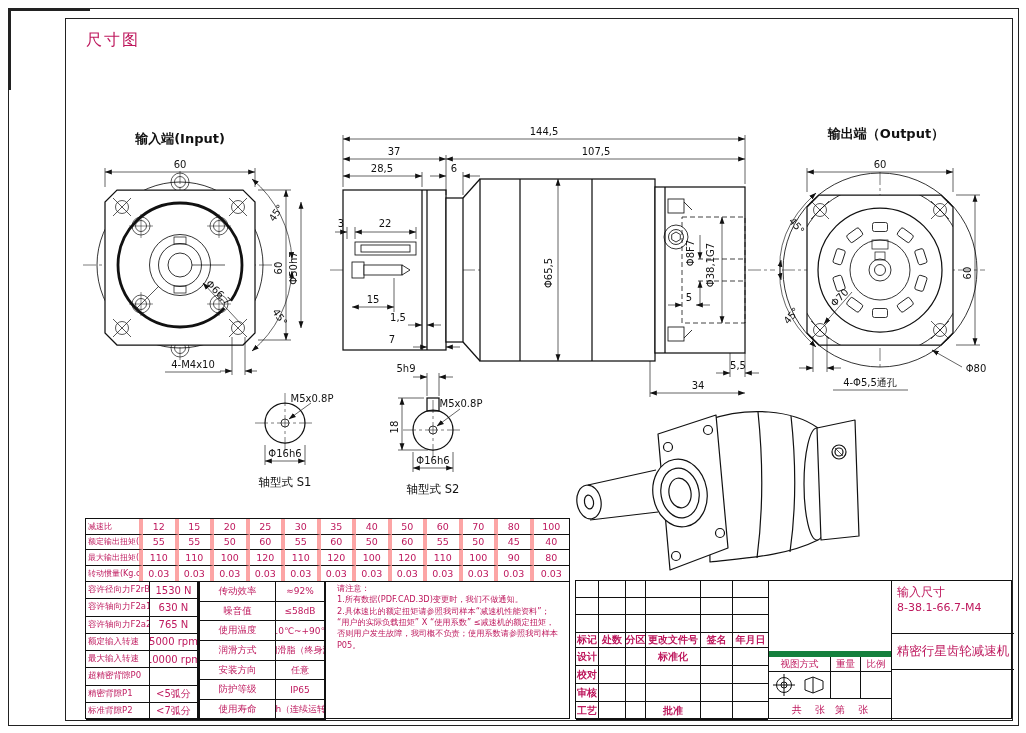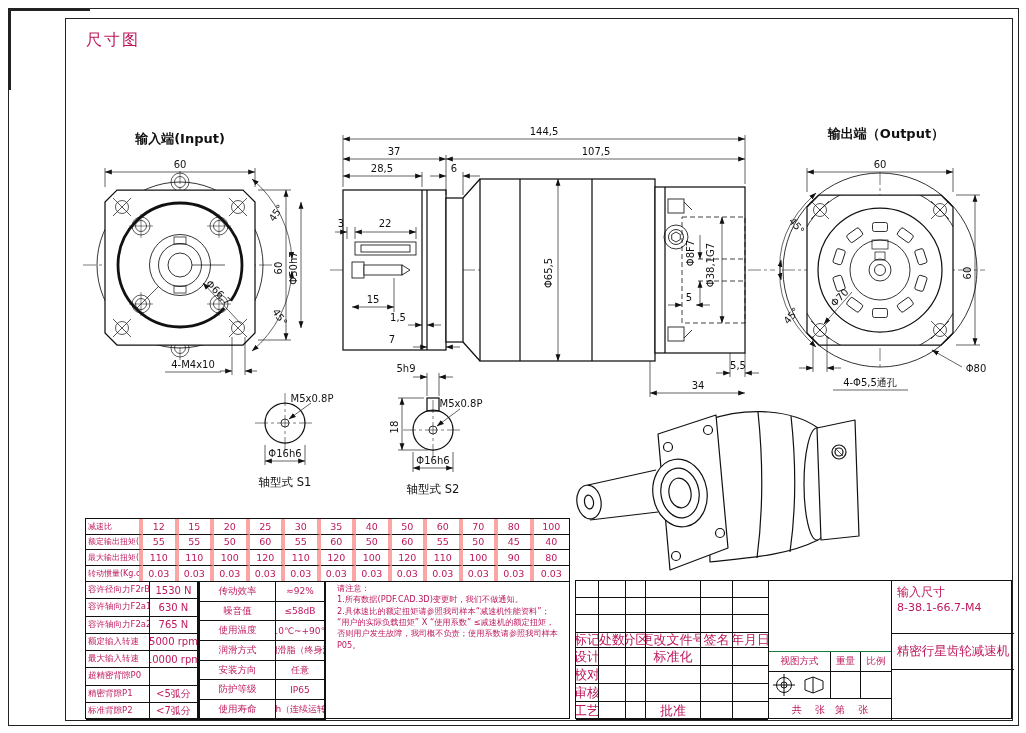--- a/index.html
+++ b/index.html
@@ -37,34 +37,34 @@
   .right-head .cell{border-bottom:1px solid #111;border-right:1px solid #111;display:flex;align-items:center;justify-content:center;font-size:9.5px;}
   .right-head .cell:nth-child(2n){border-right:none;}
   .notes{padding:1px 11px;font-size:8.2px;line-height:1.38;}
   .notes div{white-space:nowrap;overflow:hidden;}
 
   
   .tblock{left:575px;top:580px;width:437px;height:139px;border:1.3px solid #111;box-sizing:border-box;
           display:flex;background:#fff;}
   .tb-left{width:192px;display:grid;grid-template-columns:23px 27px 20px 55px 32px 1fr;
            grid-template-rows:17px 17px 18px 15px 18px 18px 18px 18px;border-right:1px solid #111;}
-  .tb-left .cell{border-right:1px solid #111;border-bottom:1px solid #111;font-size:13px;display:flex;
-                 align-items:center;justify-content:center;overflow:hidden;white-space:nowrap;}
+  .tb-left .cell{border-right:1px solid #111;border-bottom:1px solid #111;font-size:10px;display:flex;
+                 align-items:center;justify-content:center;overflow:hidden;white-space:nowrap;font-weight:bold;}
   .tb-left .cell:nth-child(6n){border-right:none;}
   .tb-right{flex:1;position:relative;}
   .model-area{position:absolute;left:0;top:0;width:122px;height:70px;}
   .model-label{position:absolute;left:6px;top:2px;font-size:17px;letter-spacing:3px;}
   .model-value{position:absolute;left:1px;top:28px;font-size:16.5px;white-space:nowrap;}
   .input-box{position:absolute;left:122px;top:0;width:123px;height:52px;border-left:1px solid #111;box-sizing:border-box;padding:3px 0 0 5px;}
   .input-label{font-size:12px;}
   .input-value{font-size:11px;white-space:nowrap;}
   .product-box{position:absolute;left:122px;top:52px;width:123px;height:36px;border-left:1px solid #111;border-top:1px solid #111;
                box-sizing:border-box;display:flex;align-items:center;justify-content:center;font-size:12.5px;white-space:nowrap;}
   .empty-box{position:absolute;left:122px;top:88px;width:123px;height:51px;border-left:1px solid #111;border-top:1px solid #111;box-sizing:border-box;}
-  .vm-row{position:absolute;left:0;top:70px;width:122px;height:20px;border-top:1px solid #15803d;display:flex;box-sizing:border-box;}
+  .vm-row{position:absolute;left:0;top:70px;width:122px;height:20px;border-top:6px solid #15803d;display:flex;box-sizing:border-box;}
   .vm-row>div{border-right:1px solid #111;display:flex;align-items:center;justify-content:center;font-size:9.5px;box-sizing:border-box;}
   .vm-c1{width:62px;} .vm-c2{width:30px;} .vm-c3{flex:1;border-right:none !important;}
   .sym-row{position:absolute;left:0;top:90px;width:122px;height:27px;border-top:1px solid #111;display:flex;box-sizing:border-box;}
   .sym-c1{width:62px;border-right:1px solid #111;display:flex;align-items:center;justify-content:center;box-sizing:border-box;}
   .sym-c2{width:30px;border-right:1px solid #111;box-sizing:border-box;}
   .sym-c3{flex:1;}
   .sheet-row{position:absolute;left:0;top:117px;width:122px;height:22px;border-top:1px solid #111;display:flex;
              align-items:center;justify-content:center;font-size:10px;box-sizing:border-box;white-space:nowrap;}
 
   

